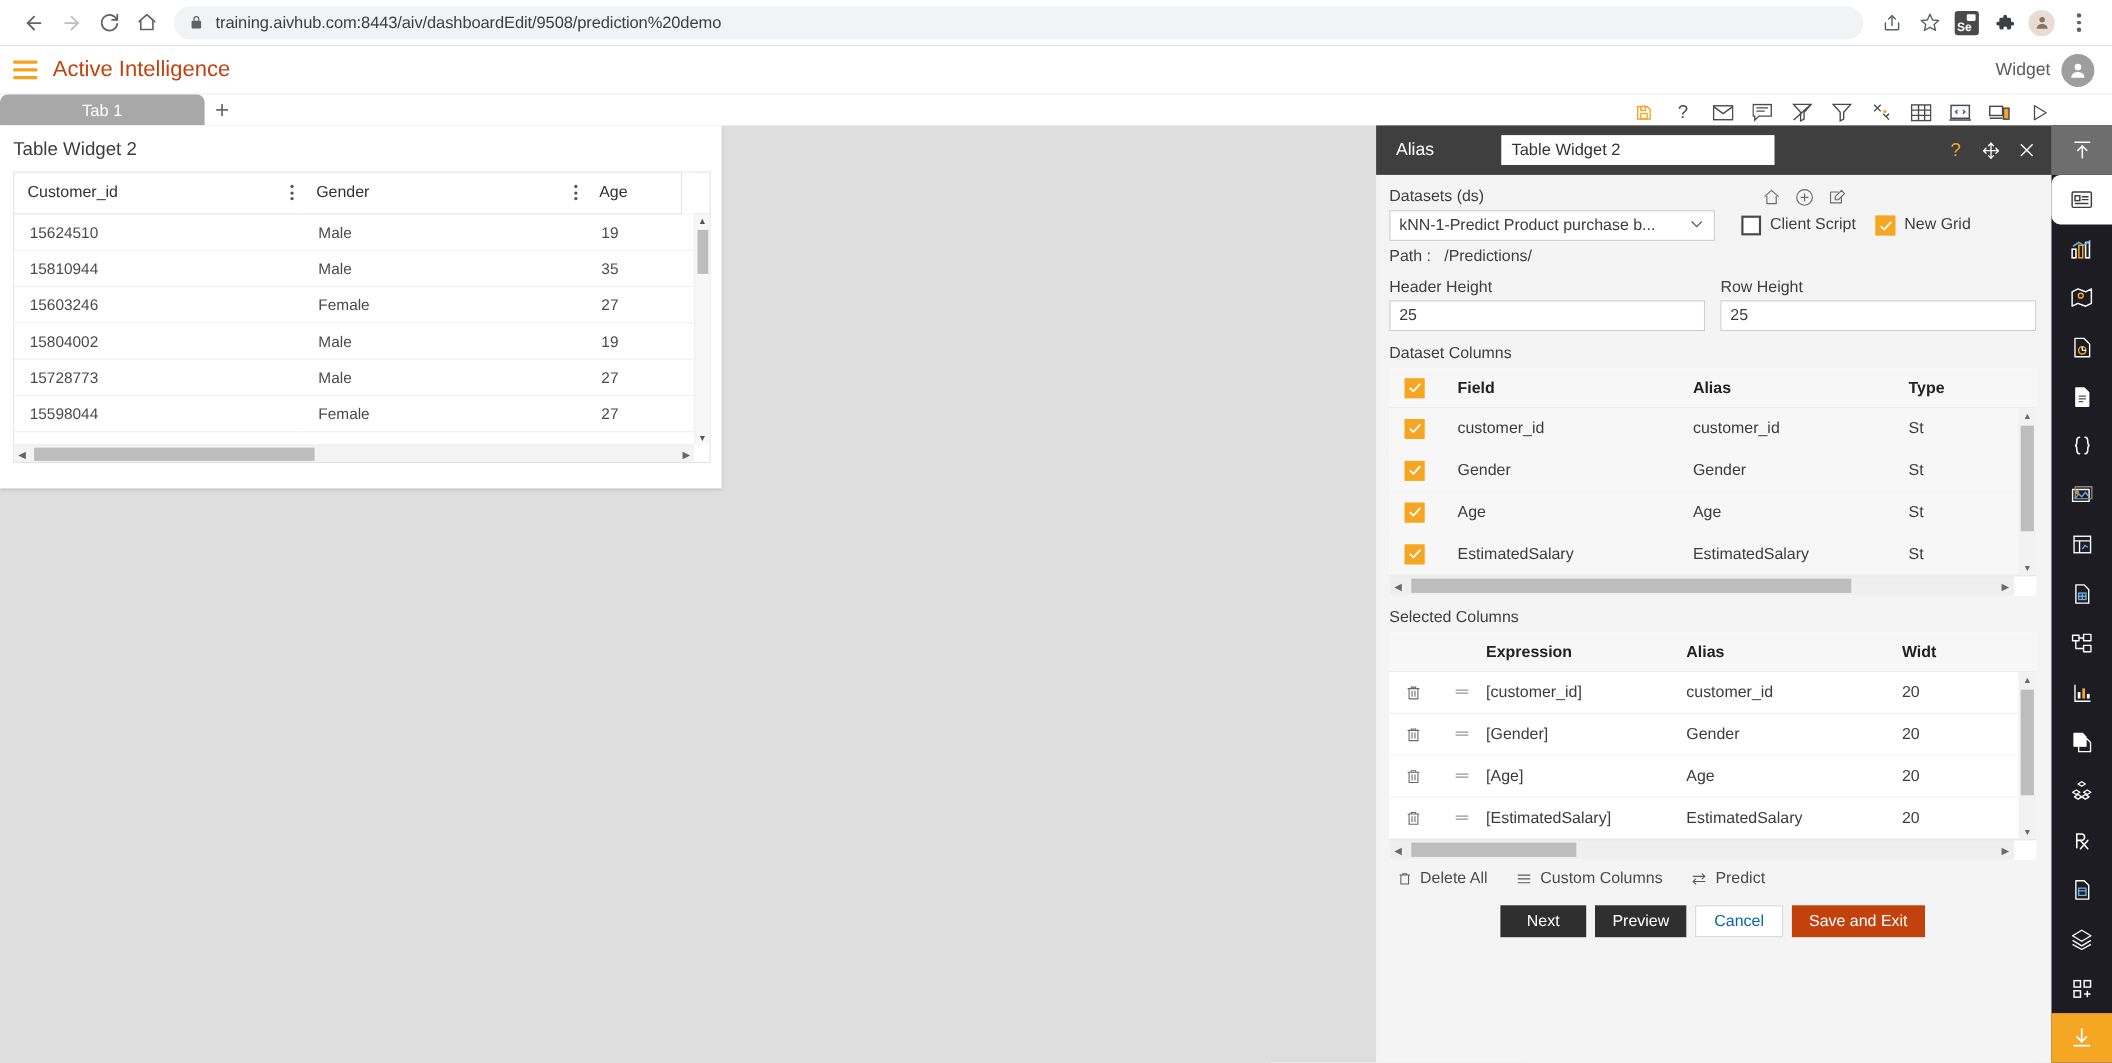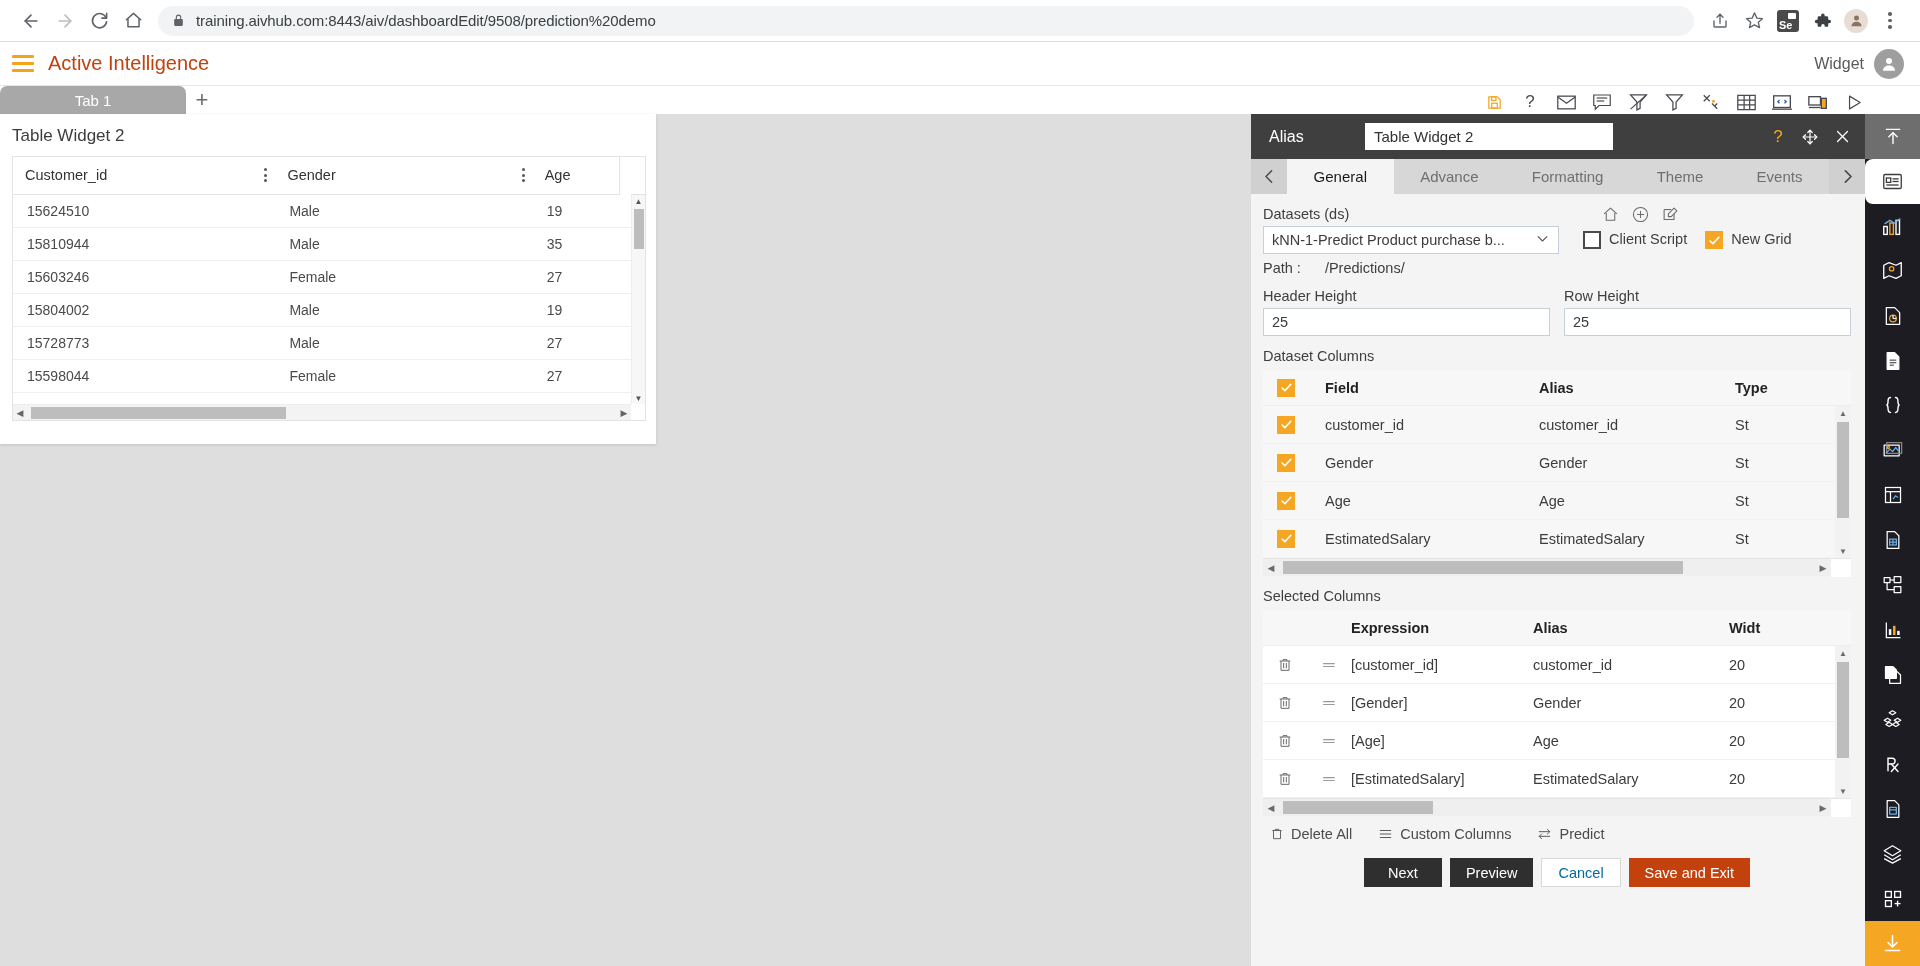--- a/index.html
+++ b/index.html
@@ -220,21 +220,21 @@
   .ds-select .chev { margin-left: auto; color: #5a5a5a; }
   .cb-group { display: flex; align-items: flex-start; gap: 8px; margin-left: 24px; }
   .cbox {
     width: 18px; height: 18px; border: 2px solid #4a4a4a; background: #fff;
     display: flex; align-items: center; justify-content: center;
   }
   .cbox.on { background: #f5a623; border-color: #f5a623; }
   .cb-label { font-size: 14.5px; color: #3e3e3e; }
 
   .path-line { font-size: 14.5px; color: #3e3e3e; margin: 6px 0 8px 0; }
-  .path-line span.val { margin-left: 20px; }
+  .path-line span.val { margin-left: 8px; }
 
   .twocol { display: flex; gap: 14px; }
   .twocol > div { flex: 1 1 0; }
   .txtin {
     width: 100%; height: 28px; background: #fff;
     border: 1px solid #c9cfd6; font-size: 14.5px; color: #3c3c3c;
     padding: 0 8px; outline: none;
     font-family: "Liberation Sans", sans-serif;
   }
 
@@ -578,37 +578,20 @@
         </div>
         <div class="hi">
           <svg width="17" height="17" viewBox="0 0 24 24" fill="none" stroke="currentColor" stroke-width="1.8" stroke-linecap="round">
               <line x1="5" y1="5" x2="19" y2="19"></line>
               <line x1="19" y1="5" x2="5" y2="19"></line>
             </svg>
         </div>
       </div>
     </div>
 
-    <div class="tabs-row">
-      <div class="tab-arrow">
-        <svg width="17" height="17" viewBox="0 0 24 24" fill="none" stroke="currentColor" stroke-width="2" stroke-linecap="round" stroke-linejoin="round">
-            <polyline points="15 4 7 12 15 20"></polyline>
-          </svg>
-      </div>
-      <div class="ptab active">General</div>
-      <div class="ptab">Advance</div>
-      <div class="ptab">Formatting</div>
-      <div class="ptab">Theme</div>
-      <div class="ptab">Events</div>
-      <div class="tab-arrow">
-        <svg width="17" height="17" viewBox="0 0 24 24" fill="none" stroke="currentColor" stroke-width="2.4" stroke-linecap="round" stroke-linejoin="round">
-            <polyline points="9 4 17 12 9 20"></polyline>
-          </svg>
-      </div>
-    </div>
 
     <div class="props-body">
 
       <div class="ds-row">
         <div class="row-label">Datasets (ds)</div>
         <div class="ds-icons">
           <div class="di">
             <svg width="17" height="17" viewBox="0 0 24 24" fill="none" stroke="currentColor" stroke-width="1.5" stroke-linejoin="round">
                 <path d="M3 11l9-8 9 8"></path>
                 <path d="M6 10v10h12V10"></path>

